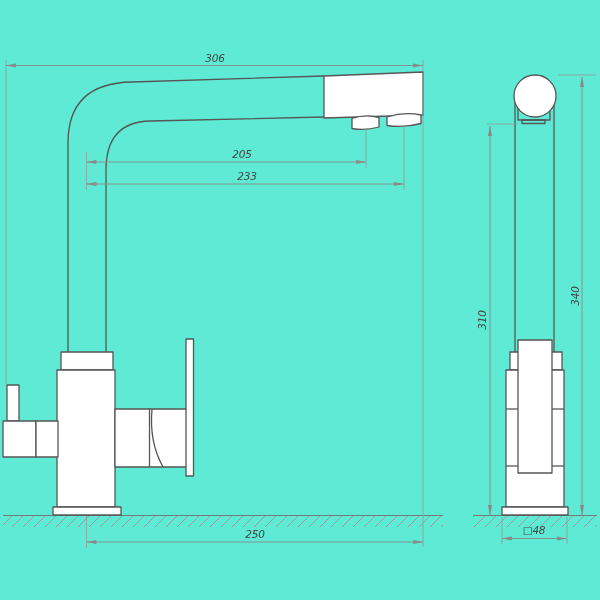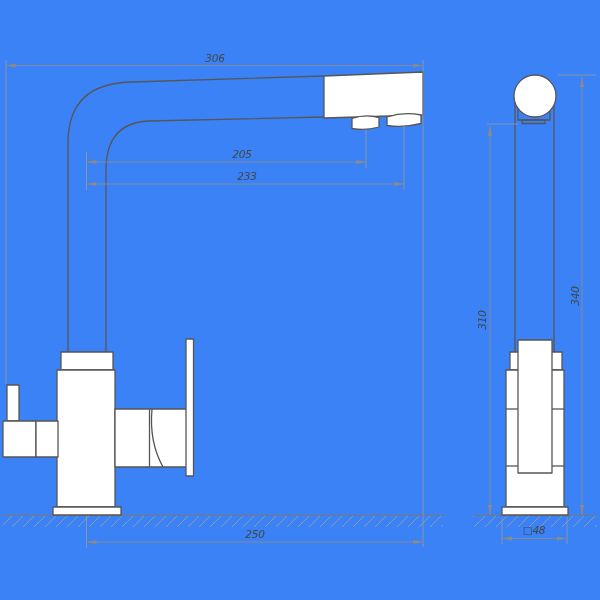--- a/index.html
+++ b/index.html
@@ -5,21 +5,21 @@
   html, body {
     margin: 0;
     padding: 0;
     background: #ffffff;
     font-family: "DejaVu Sans", sans-serif;
   }
   .stage {
     position: relative;
     width: 600px;
     height: 600px;
-    background: #3b82f6;
+    background: #5eead4;
     overflow: hidden;
   }
   svg { display: block; }
   .outline {
     fill: none;
     stroke: #565656;
     stroke-width: 1.3;
     stroke-linejoin: round;
   }
   .outline-filled {

